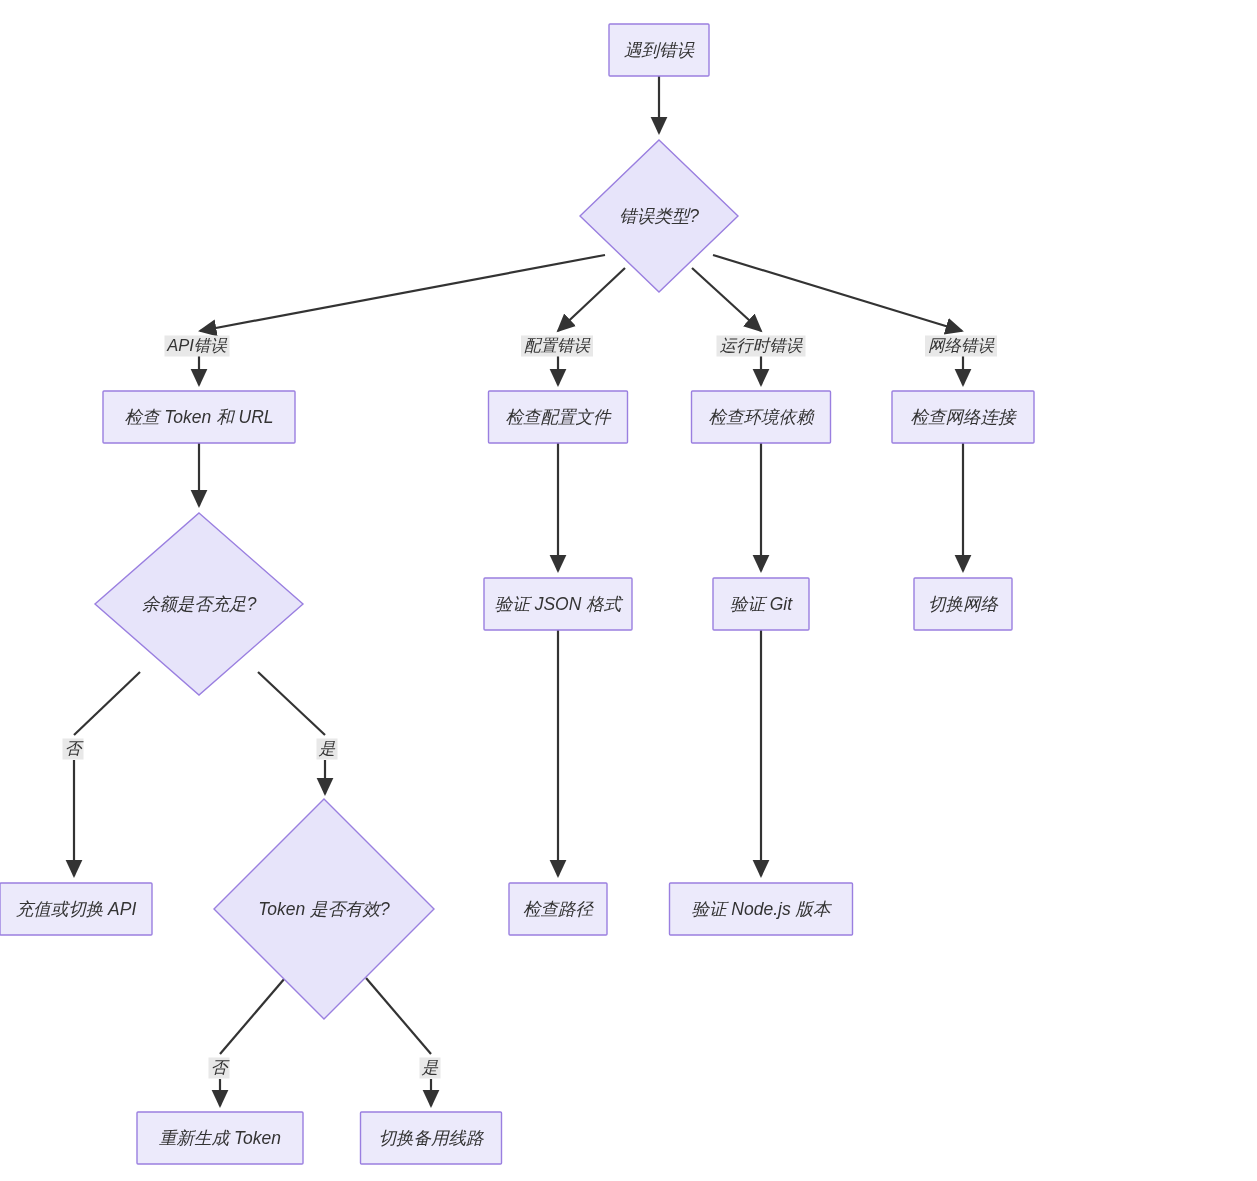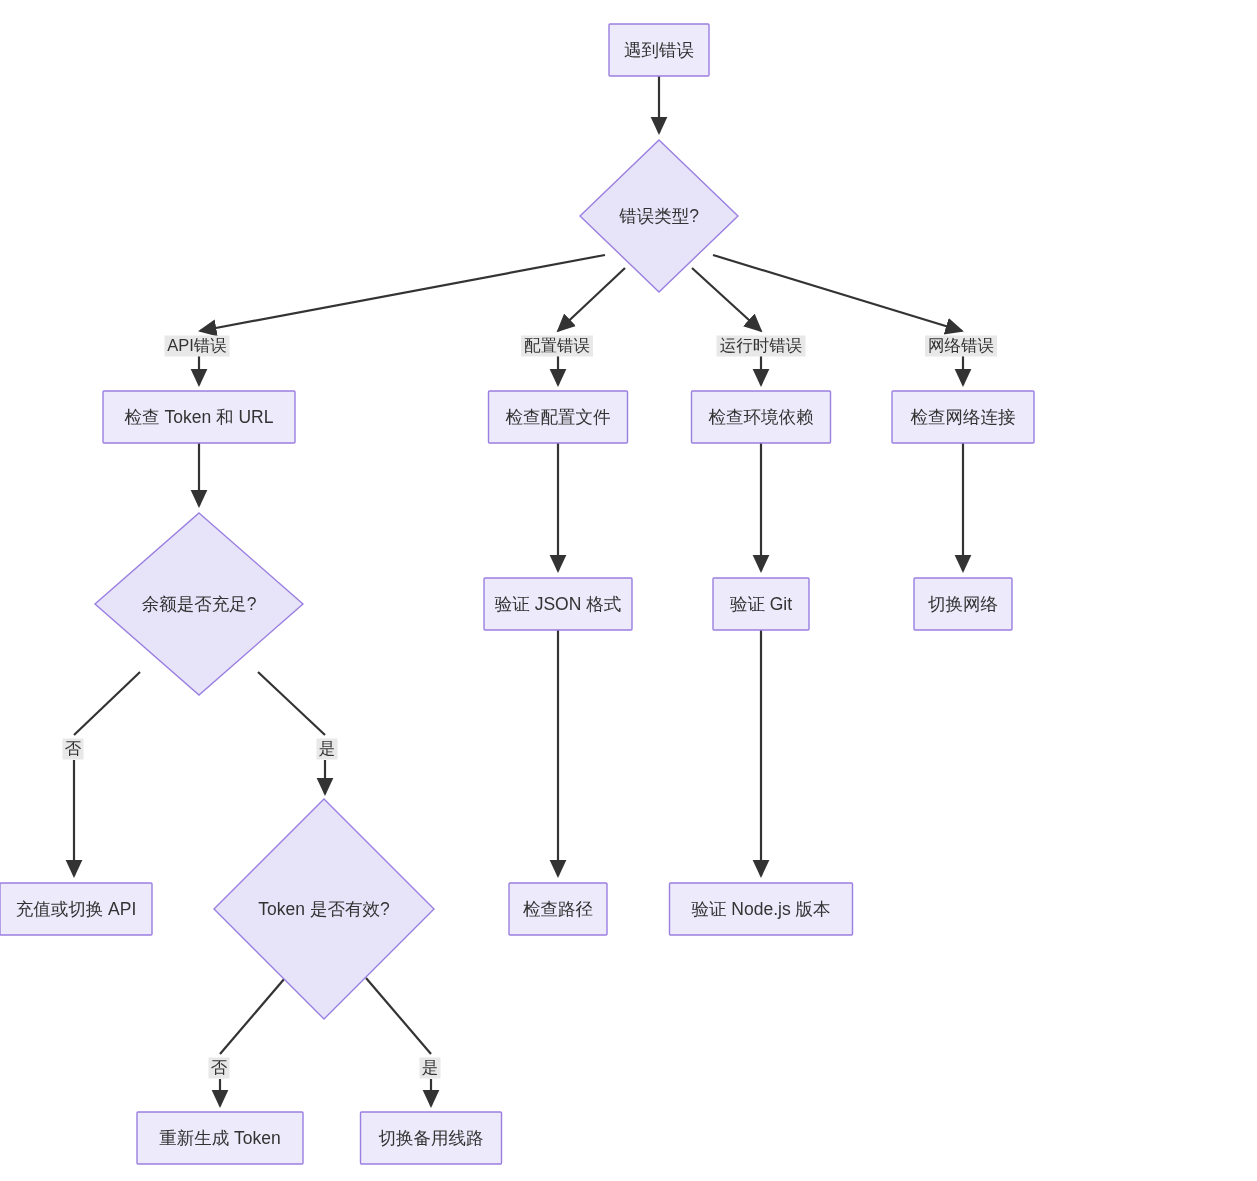--- a/index.html
+++ b/index.html
@@ -10,20 +10,21 @@
   body {
     width: 1257px;
     height: 1181px;
     font-family: "Liberation Sans", "DejaVu Sans", sans-serif;
     overflow: hidden;
   }
   #flowchart-root {
     position: relative;
     width: 1257px;
     height: 1181px;
+    font-style: italic;
   }
   svg#flow-svg {
     position: absolute;
     top: 0;
     left: 0;
     width: 1257px;
     height: 1181px;
     display: block;
   }
   .node-rect {

